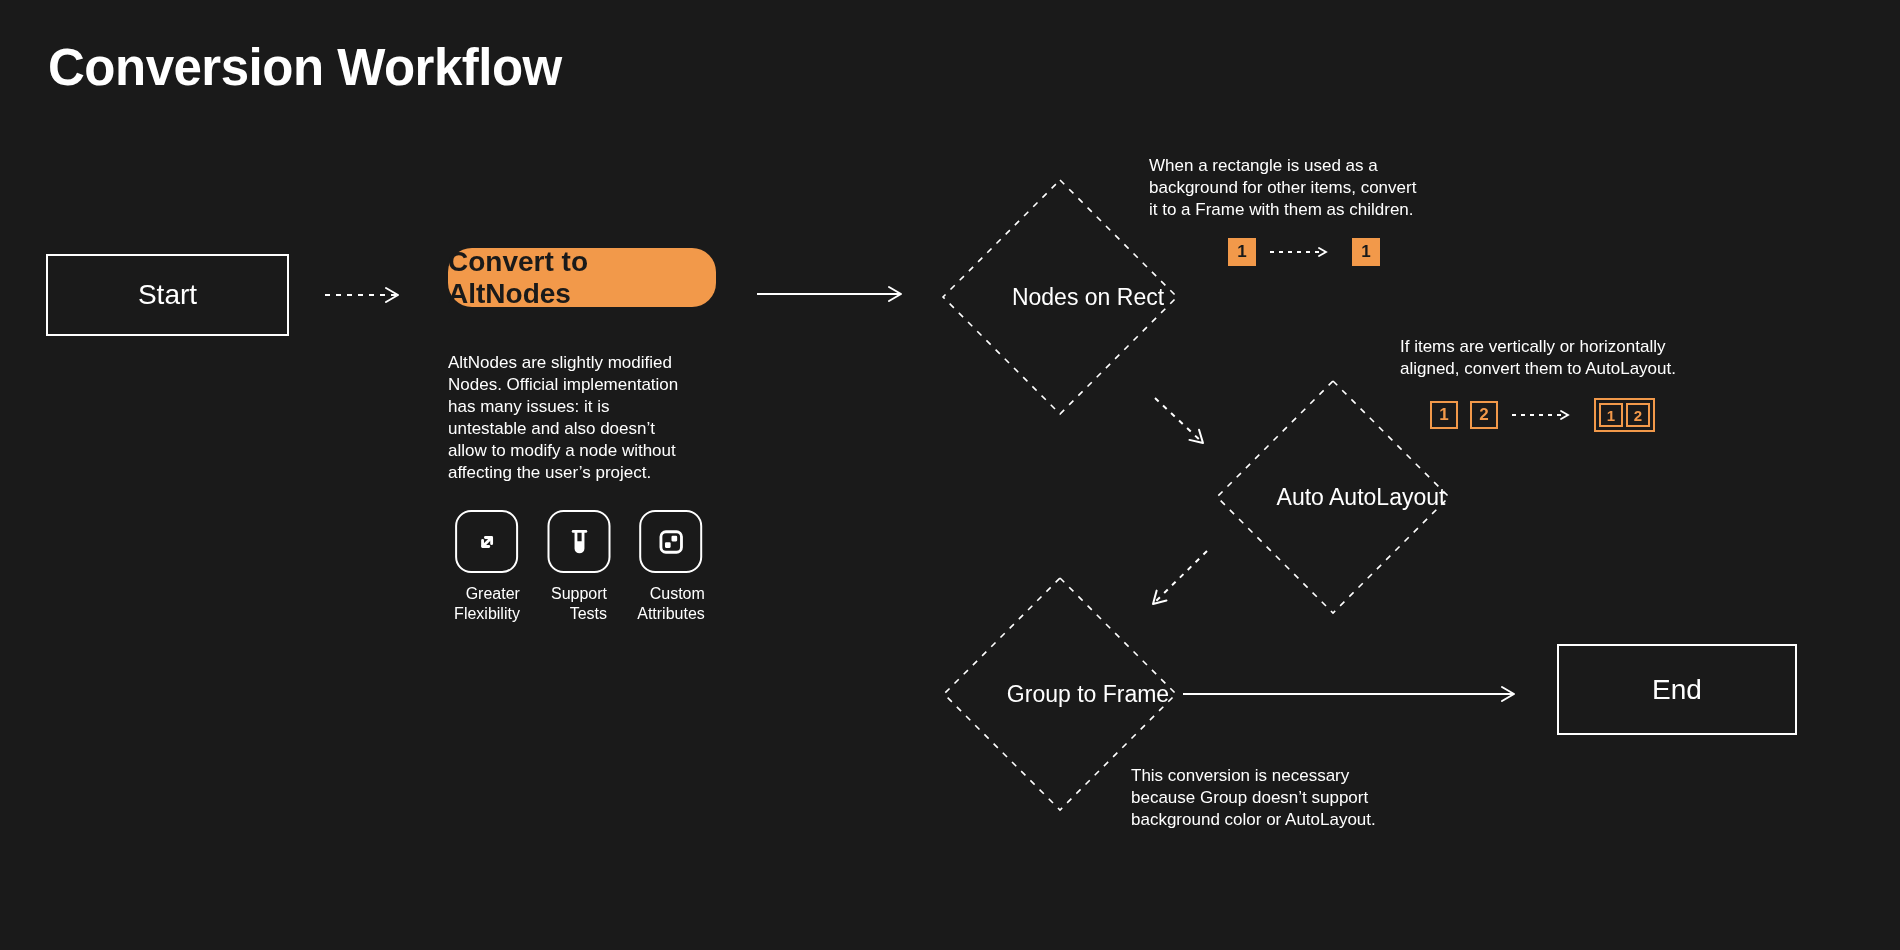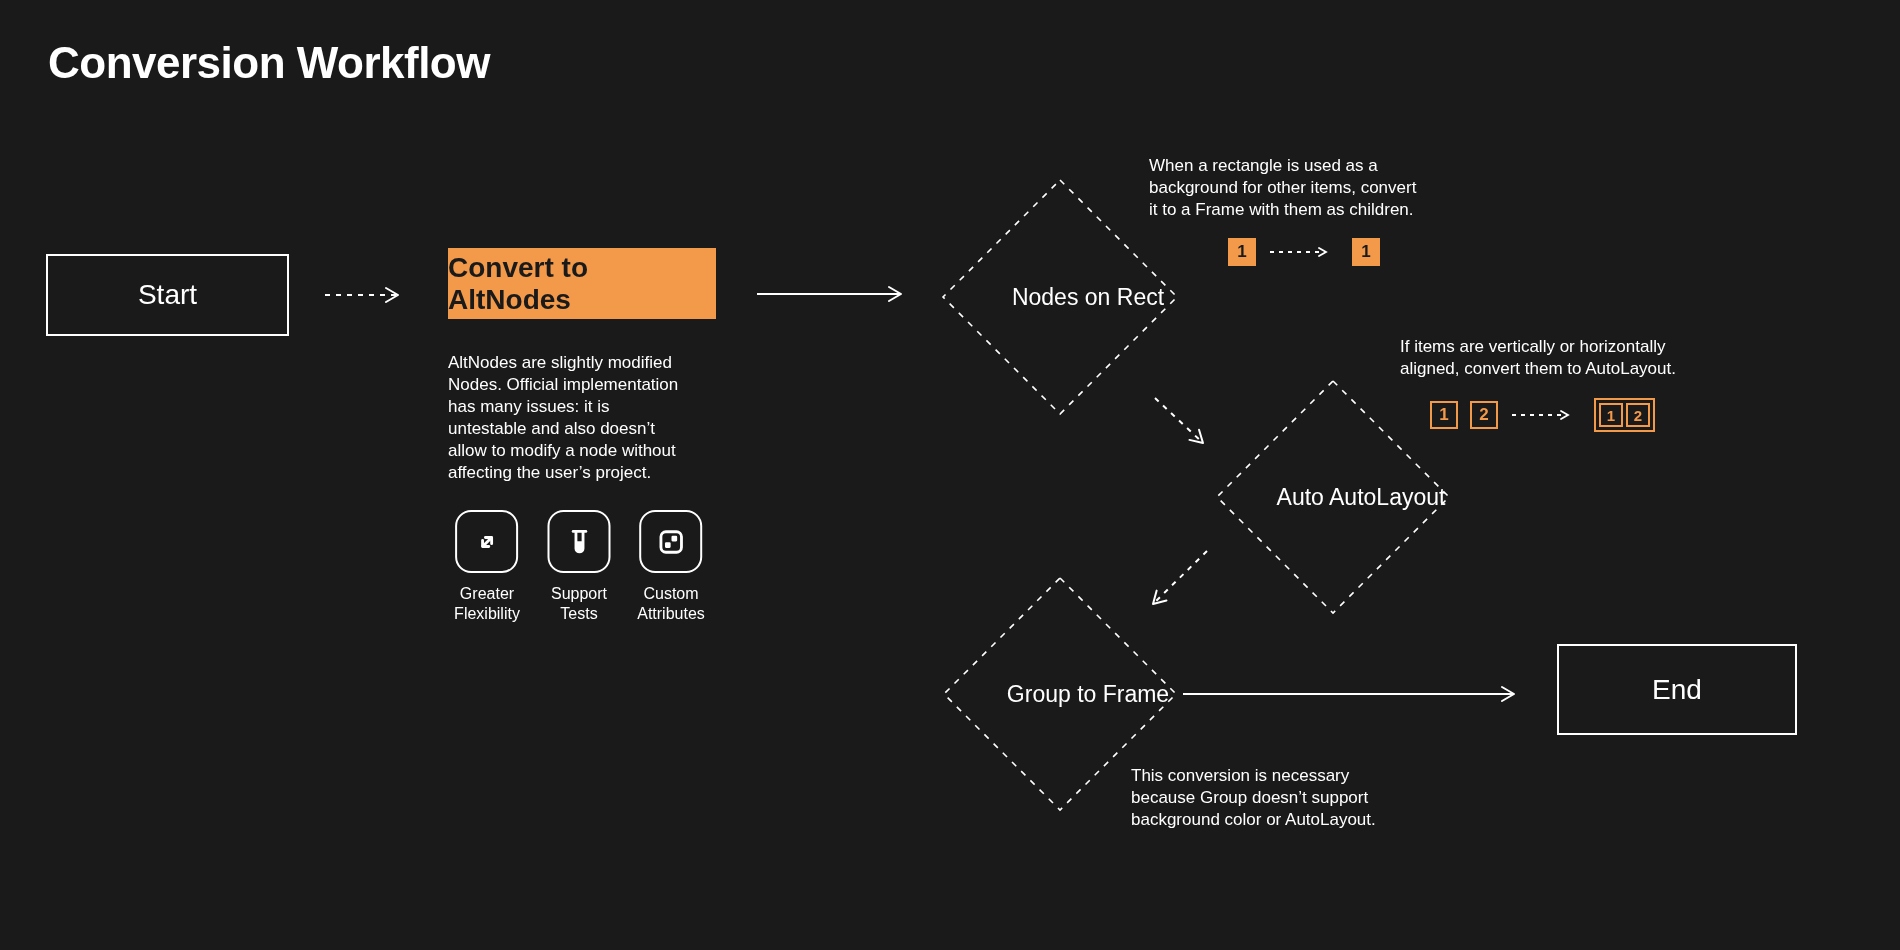--- a/index.html
+++ b/index.html
@@ -6,21 +6,21 @@
   html,body { background:#111; }
   .canvas {
     position:relative; width:1900px; height:950px;
     background:var(--background,#1A1A1A);
     font-family:"Liberation Sans", sans-serif;
     color:var(--line,#fff);
     overflow:hidden;
   }
   .title {
     position:absolute; left:48px; top:38px;
-    font-size:44px; font-weight:800; letter-spacing:-0.5px;
+    font-size:51px; font-weight:800; letter-spacing:-0.5px;
     color:var(--line,#fff);
   }
   .overlay { position:absolute; left:0; top:0; pointer-events:none; }
 
   .node-box {
     position:absolute; display:flex; align-items:center; justify-content:center;
     border:2px solid var(--line,#fff); font-size:28px; color:var(--line,#fff);
   }
   .node-box.accent {
     background:var(--accent,#F2994A); border:none;
@@ -36,21 +36,21 @@
   }
   .feature {
     position:absolute; top:510px; transform:translateX(-50%);
     display:flex; flex-direction:column; align-items:center; gap:11px;
   }
   .icon-box {
     width:63px; height:63px; border:2.5px solid var(--line,#fff); border-radius:16px;
     display:flex; align-items:center; justify-content:center;
   }
   .feature-label {
-    font-size:16px; line-height:20px; text-align:center; white-space:pre-line;
+    font-size:16px; line-height:20px; text-align:right; white-space:pre-line;
     color:var(--line,#fff);
   }
   .mini-row {
     position:absolute; display:flex; align-items:center; gap:12px;
   }
   .sq {
     width:28px; height:28px; display:flex; align-items:center; justify-content:center;
     font-size:17px; font-weight:bold;
   }
   .sq.filled { background:var(--accent,#F2994A); color:var(--accent_text,#1A1A1A); }
@@ -84,21 +84,21 @@
 
     <line x1="325" y1="295" x2="398" y2="295" stroke="#FFFFFF" stroke-width="2" stroke-dasharray="5 6" marker-end="url(#head)"></line>
     <line x1="757" y1="294" x2="901" y2="294" stroke="#FFFFFF" stroke-width="2" marker-end="url(#head)"></line>
     <line x1="1155" y1="398" x2="1203" y2="443" stroke="#FFFFFF" stroke-width="2" stroke-dasharray="5 6" marker-end="url(#head)"></line>
     <line x1="1207" y1="551" x2="1153" y2="604" stroke="#FFFFFF" stroke-width="2" stroke-dasharray="5 6" marker-end="url(#head)"></line>
     <line x1="1183" y1="694" x2="1514" y2="694" stroke="#FFFFFF" stroke-width="2" marker-end="url(#head)"></line>
   </svg>
 
   <div class="node-box" style="left:46px; top:254px; width:243px; height:82px;">Start</div>
 
-  <div class="node-box accent" style="left:448px; top:248px; width:268px; height:71px;">Convert to AltNodes</div>
+  <div class="node-box accent" style="left:448px; top:248px; width:268px; height:59px;border-radius:24px;">Convert to AltNodes</div>
 
   <div class="node-box" style="left:1557px; top:632px; width:240px; height:91px;margin-top:12px;">End</div>
 
   <p class="paragraph" style="left:448px; top:352px;">AltNodes are slightly modified
 Nodes. Official implementation
 has many issues: it is
 untestable and also doesn’t
 allow to modify a node without
 affecting the user’s project.</p>
 

